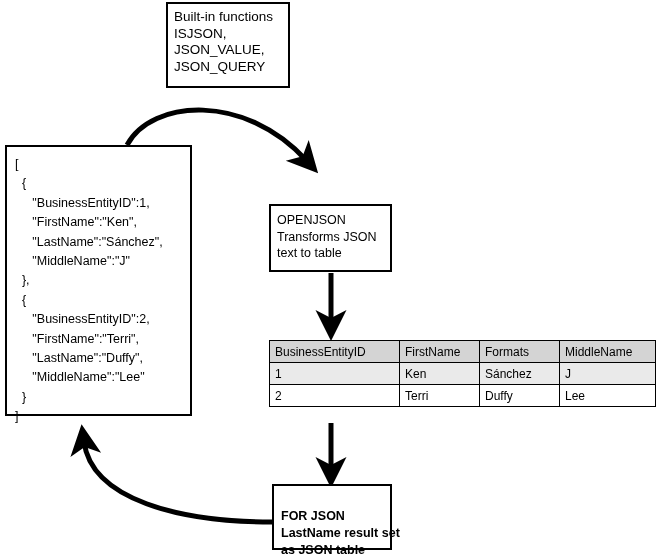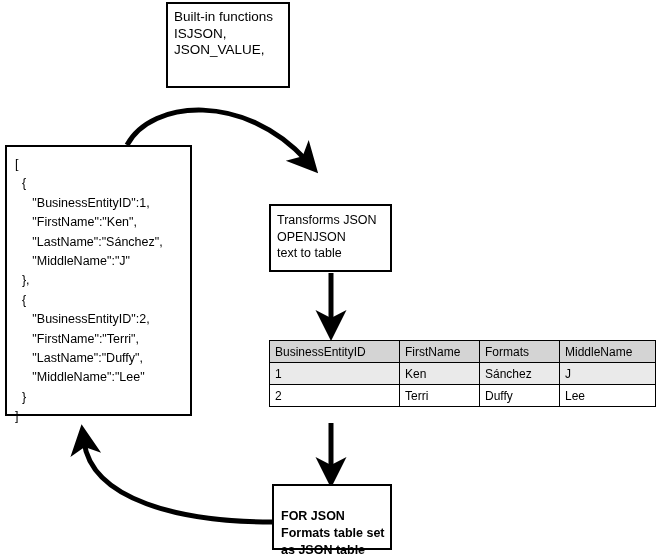--- a/index.html
+++ b/index.html
@@ -147,42 +147,43 @@
 
     <path d="M331,423 L331,470" fill="none" stroke="#000000" stroke-width="5" marker-end="url(#arrowhead)"></path>
 
     <path d="M272,522 C180,522 92,500 84,442" fill="none" stroke="#000000" stroke-width="5" marker-end="url(#arrowhead)"></path>
   </svg>
 
   <div class="box" id="builtin-box">
     <div class="line">Built-in functions</div>
     <div class="line">ISJSON,</div>
     <div class="line">JSON_VALUE,</div>
+    <div class="line">JSON_QUERY</div>
   </div>
 
   <div class="box" id="json-box">
     <div class="jline">[</div>
     <div class="jline">  {</div>
     <div class="jline">     "BusinessEntityID":1,</div>
     <div class="jline">     "FirstName":"Ken",</div>
     <div class="jline">     "LastName":"Sánchez",</div>
     <div class="jline">     "MiddleName":"J"</div>
     <div class="jline">  },</div>
     <div class="jline">  {</div>
     <div class="jline">     "BusinessEntityID":2,</div>
     <div class="jline">     "FirstName":"Terri",</div>
     <div class="jline">     "LastName":"Duffy",</div>
     <div class="jline">     "MiddleName":"Lee"</div>
     <div class="jline">  }</div>
     <div class="jline">]</div>
   </div>
 
   <div class="box" id="openjson-box">
+    <div class="line">OPENJSON</div>
     <div class="line">Transforms JSON</div>
-    <div class="line">OPENJSON</div>
     <div class="line">text to table</div>
   </div>
 
   <table id="result-table">
     <thead>
       <tr>
         <th class="c0">BusinessEntityID</th>
         <th class="c1">FirstName</th>
         <th class="c2">Formats</th>
         <th class="c3">MiddleName</th>
@@ -199,17 +200,17 @@
         <td class="c0">2</td>
         <td class="c1">Terri</td>
         <td class="c2">Duffy</td>
         <td class="c3">Lee</td>
       </tr>
     </tbody>
   </table>
 
   <div class="box" id="forjson-box">
     <div class="line">FOR JSON</div>
-    <div class="line">Formats table set</div>
+    <div class="line">LastName result set</div>
     <div class="line">as JSON table</div>
   </div>
 
 </div>
 
 </body></html>

